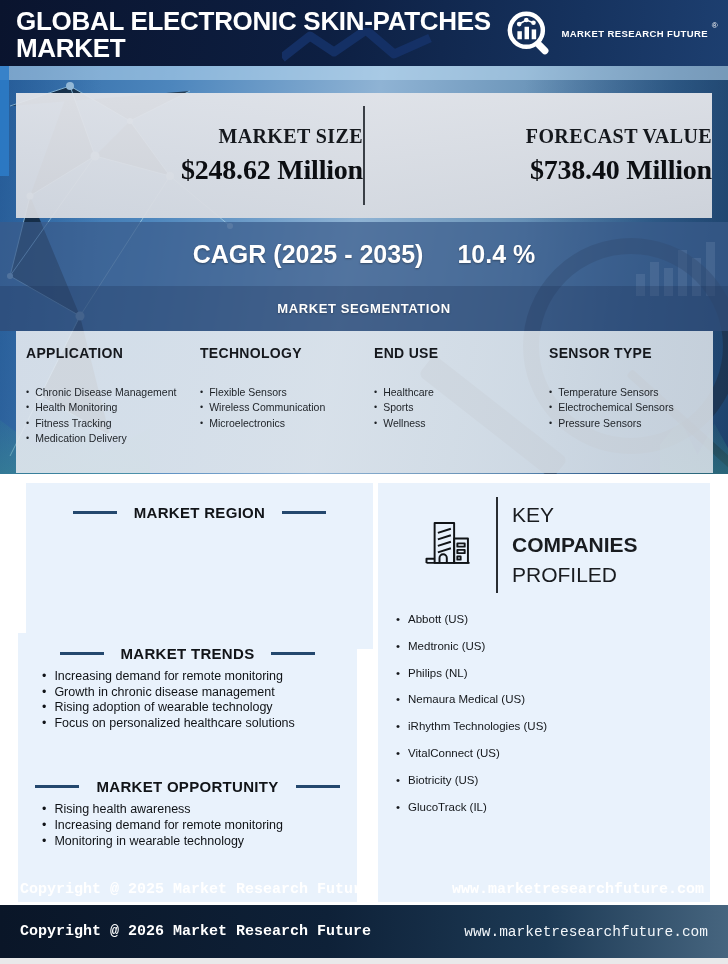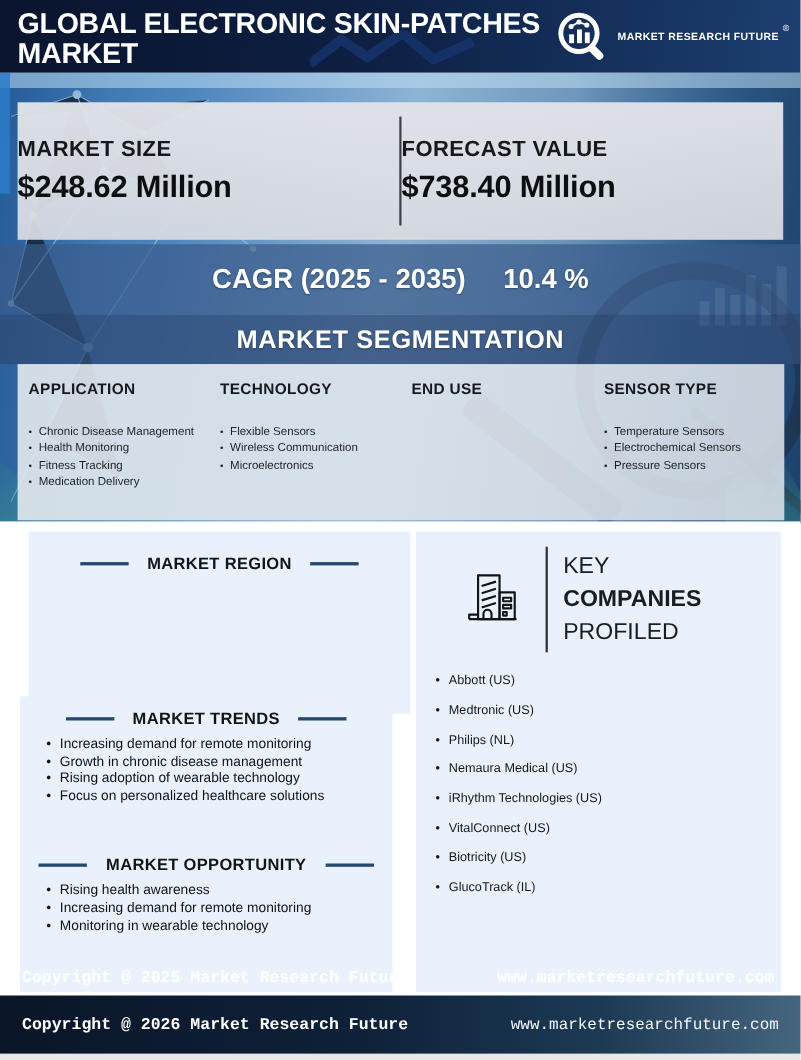--- a/index.html
+++ b/index.html
@@ -33,32 +33,32 @@
   .hero-bars{position:absolute;left:636px;top:176px;display:flex;align-items:flex-end;gap:5px;opacity:.3;}
   .hero-bars i{display:block;width:9px;background:#eaf4ff;}
   .teal-l{position:absolute;left:0;top:330px;width:150px;height:80px;opacity:.5;
     background:linear-gradient(180deg,rgba(0,0,0,0),rgba(60,150,140,.9));clip-path:polygon(0 100%,0 30%,25% 65%,45% 10%,70% 70%,100% 40%,100% 100%);}
   .teal-r{position:absolute;left:660px;top:340px;width:68px;height:70px;opacity:.55;
     background:linear-gradient(180deg,rgba(0,0,0,0),rgba(55,140,135,.9));clip-path:polygon(0 100%,0 55%,30% 20%,55% 70%,80% 25%,100% 60%,100% 100%);}
 
   
   .stat-panel{position:absolute;left:16px;top:27px;width:696px;height:125px;
     background:linear-gradient(180deg,rgba(226,228,233,.96),rgba(216,219,225,.94));display:flex;}
-  .stat-half{flex:1;display:flex;flex-direction:column;align-items:flex-start;justify-content:center;gap:6px;}
+  .stat-half{flex:1;display:flex;flex-direction:column;align-items:flex-end;justify-content:center;gap:6px;font-family:Liberation Serif, serif;}
   .stat-divider{width:2px;background:#3a3f46;margin:13px 0;}
   .stat-label{font-size:20px;font-weight:700;color:#15181d;letter-spacing:.4px;}
   .stat-value{font-size:28px;font-weight:700;color:#0c0e12;letter-spacing:-.2px;}
 
   
   .cagr-band{position:absolute;left:0;top:156px;width:728px;height:64px;
     background:rgba(58,92,138,.72);display:flex;align-items:center;justify-content:center;gap:34px;}
   .cagr-label,.cagr-value{color:#ffffff;font-size:25px;font-weight:700;text-shadow:0 1px 2px rgba(0,0,0,.35);}
   .seg-band{position:absolute;left:0;top:220px;width:728px;height:45px;
     background:rgba(47,76,120,.80);display:flex;align-items:center;justify-content:center;}
-  .seg-title{color:#ffffff;font-size:23px;font-weight:700;letter-spacing:.6px;text-shadow:0 1px 2px rgba(0,0,0,.3);}
+  .seg-title{color:#ffffff;font-size:13px;font-weight:700;letter-spacing:.6px;text-shadow:0 1px 2px rgba(0,0,0,.3);}
   .seg-panel{position:absolute;left:16px;top:265px;width:697px;height:142px;
     background:linear-gradient(100deg,rgba(228,233,239,.90),rgba(219,226,233,.88));}
   .seg-col{position:absolute;top:14px;width:172px;}
   .seg-col h3{margin:0 0 24px 0;font-size:14px;font-weight:700;color:#15181d;letter-spacing:.3px;}
   .seg-list,.b-list,.co-list{list-style:none;margin:0;padding:0;}
   .seg-list li{font-size:10.5px;color:#1d2126;line-height:15.4px;display:flex;}
   .seg-list li::before{content:"•";margin-right:6px;font-size:9px;line-height:15.4px;color:#1d2126;}
 
   
   .lower{position:absolute;left:0;top:474px;width:728px;height:431px;background:#ffffff;}
@@ -203,20 +203,26 @@
         <h3>TECHNOLOGY</h3>
         <ul class="seg-list">
 
         <li>Flexible Sensors</li>
             <li>Wireless Communication</li>
             <li>Microelectronics</li>
           </ul>
       </div>
       <div class="seg-col" style="left:358px">
         <h3>END USE</h3>
+        <ul class="seg-list">
+
+        <li>Healthcare</li>
+            <li>Sports</li>
+            <li>Wellness</li>
+          </ul>
       </div>
       <div class="seg-col" style="left:533px">
         <h3>SENSOR TYPE</h3>
         <ul class="seg-list">
 
         <li>Temperature Sensors</li>
             <li>Electrochemical Sensors</li>
             <li>Pressure Sensors</li>
           </ul>
       </div>

